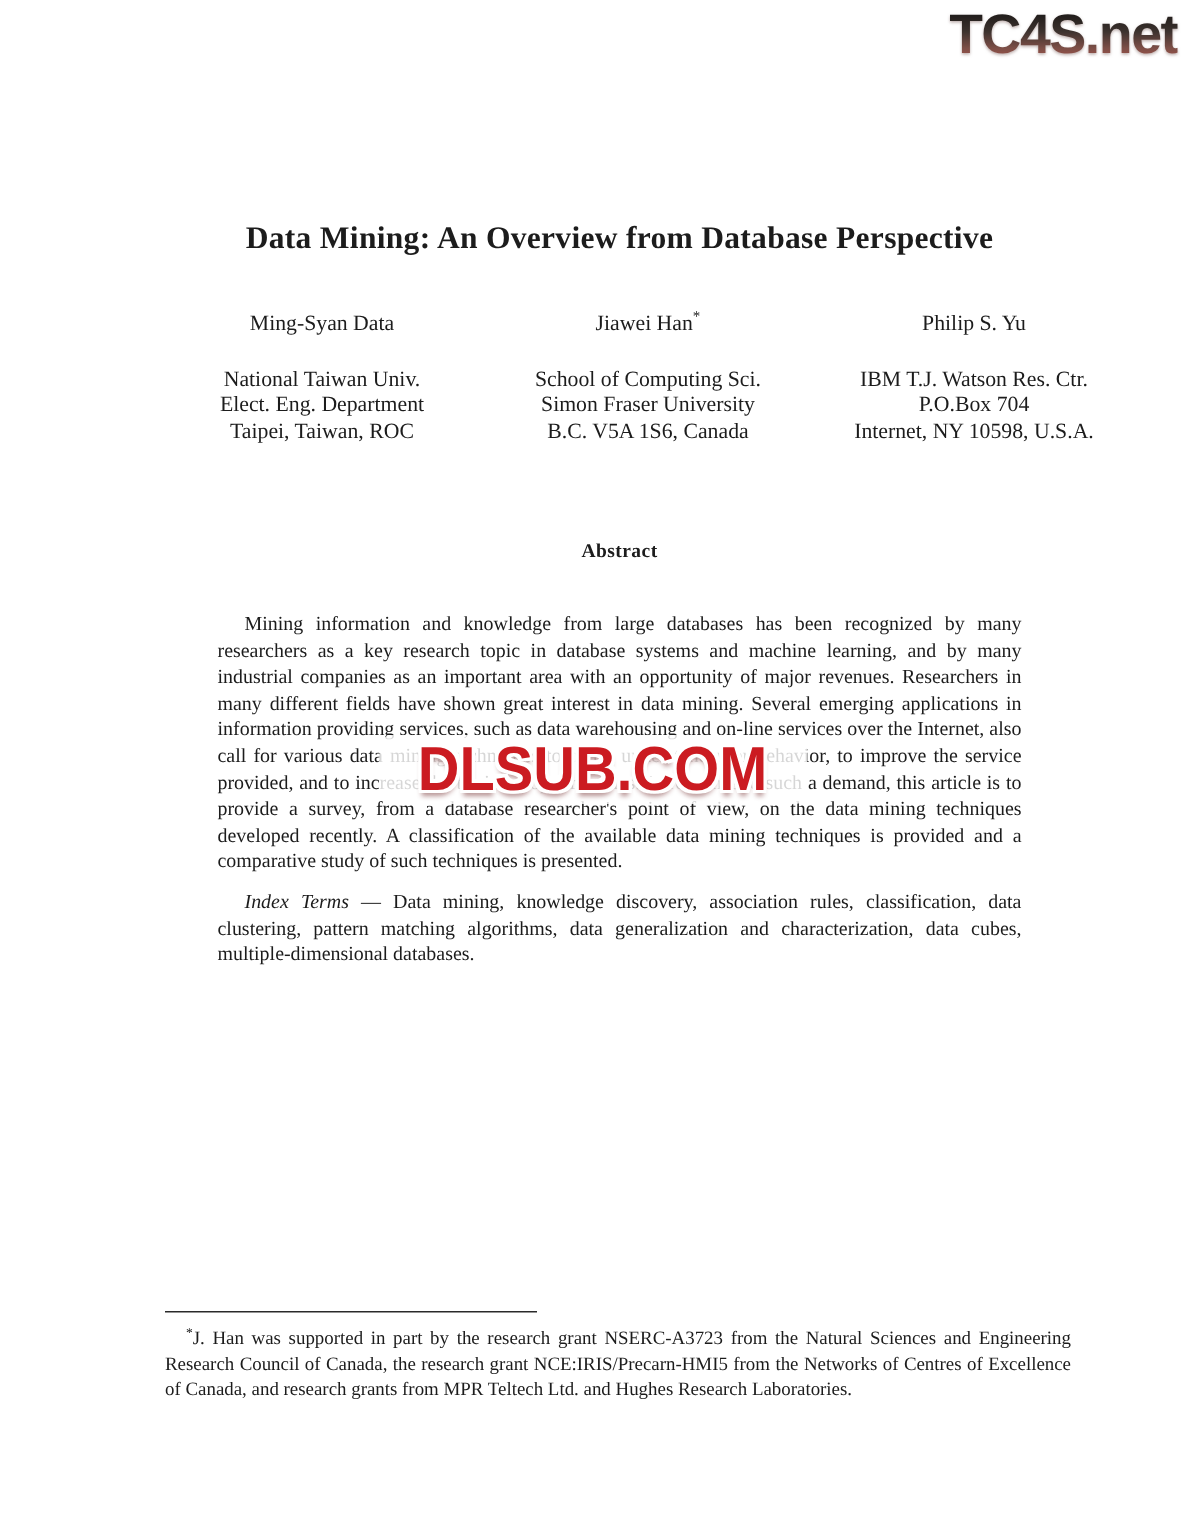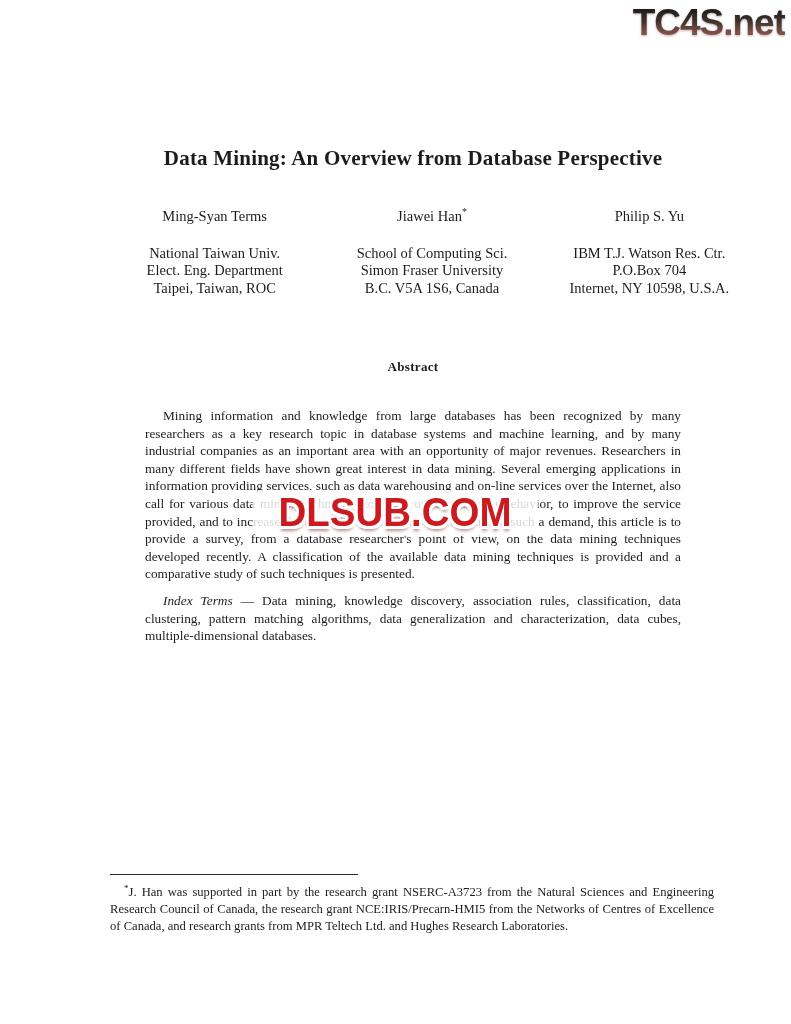--- a/index.html
+++ b/index.html
@@ -116,21 +116,21 @@
 
 <div class="page">
 
   <div class="tc4s-logo">TC4S.net</div>
 
   <h1 class="title">Data Mining: An Overview from Database Perspective</h1>
 
   <div class="authors">
 
     <div class="author-col">
-      <div class="author-name"><span>Ming-Syan Terms</span><sup></sup></div>
+      <div class="author-name"><span>Ming-Syan Data</span><sup></sup></div>
       <div class="affil-line">National Taiwan Univ.</div>
       <div class="affil-line">Elect. Eng. Department</div>
       <div class="affil-line">Taipei, Taiwan, ROC</div>
     </div>
 
     <div class="author-col">
       <div class="author-name"><span>Jiawei Han</span><sup>*</sup></div>
       <div class="affil-line">School of Computing Sci.</div>
       <div class="affil-line">Simon Fraser University</div>
       <div class="affil-line">B.C. V5A 1S6, Canada</div>

